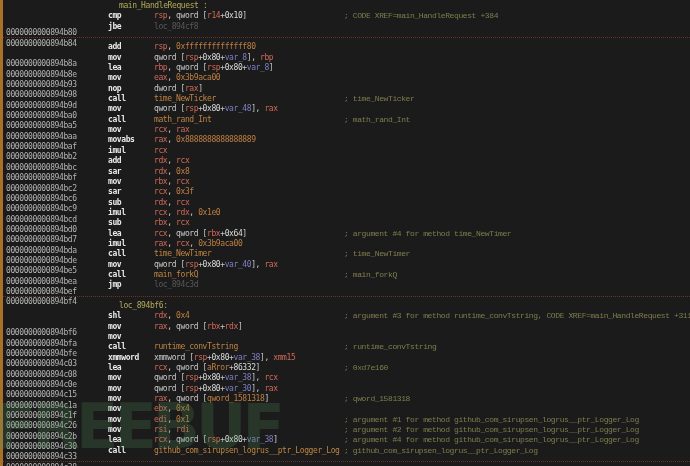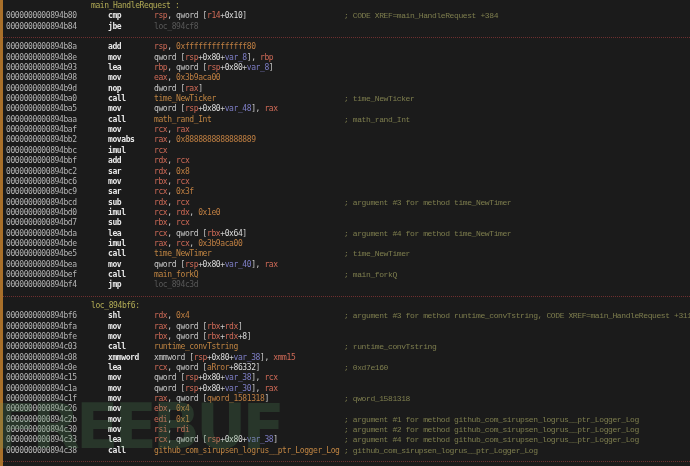--- a/index.html
+++ b/index.html
@@ -16,27 +16,27 @@
     position:absolute; left:0; top:0; bottom:0; width:3px;
     background:#a9702a;
   }
   .listing { position:absolute; left:3px; top:1px; right:0; }
   .row {
     display:grid;
     grid-template-columns:105px 46px 190px auto;
     height:10.35px; line-height:10.35px;
     white-space:pre;
   }
-  .addr { color:#b4b4b4; padding-left:3px; }
+  .addr { color:#b4b4b4; padding-left:3px;margin-top:17px; }
   .mn   { color:#e9e9e9; font-weight:bold; }
   .ops  { }
   .cmt  { color:#7e7e4e;font-family:Liberation Mono, monospace; }
   .label-row {
     height:10.35px; line-height:10.35px;
-    padding-left:88px; white-space:pre;
+    padding-left:116px; white-space:pre;
     color:#b2ab55;
   }
   .sep-row { height:10.35px; position:relative; }
   .sep-row::after {
     content:""; position:absolute; left:0; right:0; top:5px;
     border-top:1px dotted #6e2f2f;
   }
   .tk-t { color:#c9c9c9; }
   .tk-r { color:#cf6a57; }
   .tk-n { color:#bf7f42; }
@@ -71,34 +71,34 @@
       <div class="row"><span class="addr">0000000000894ba0</span><span class="mn">call</span><span class="ops"><span class="tk-f">time_NewTicker</span></span><span class="cmt">; time_NewTicker</span></div>
       <div class="row"><span class="addr">0000000000894ba5</span><span class="mn">mov</span><span class="ops"><span class="tk-t">qword [</span><span class="tk-r">rsp</span><span class="tk-t">+</span><span class="tk-w">0x80</span><span class="tk-t">+</span><span class="tk-v">var_48</span><span class="tk-t">], </span><span class="tk-r">rax</span></span><span class="cmt"></span></div>
       <div class="row"><span class="addr">0000000000894baa</span><span class="mn">call</span><span class="ops"><span class="tk-f">math_rand_Int</span></span><span class="cmt">; math_rand_Int</span></div>
       <div class="row"><span class="addr">0000000000894baf</span><span class="mn">mov</span><span class="ops"><span class="tk-r">rcx</span><span class="tk-t">, </span><span class="tk-r">rax</span></span><span class="cmt"></span></div>
       <div class="row"><span class="addr">0000000000894bb2</span><span class="mn">movabs</span><span class="ops"><span class="tk-r">rax</span><span class="tk-t">, </span><span class="tk-n">0x8888888888888889</span></span><span class="cmt"></span></div>
       <div class="row"><span class="addr">0000000000894bbc</span><span class="mn">imul</span><span class="ops"><span class="tk-r">rcx</span></span><span class="cmt"></span></div>
       <div class="row"><span class="addr">0000000000894bbf</span><span class="mn">add</span><span class="ops"><span class="tk-r">rdx</span><span class="tk-t">, </span><span class="tk-r">rcx</span></span><span class="cmt"></span></div>
       <div class="row"><span class="addr">0000000000894bc2</span><span class="mn">sar</span><span class="ops"><span class="tk-r">rdx</span><span class="tk-t">, </span><span class="tk-n">0x8</span></span><span class="cmt"></span></div>
       <div class="row"><span class="addr">0000000000894bc6</span><span class="mn">mov</span><span class="ops"><span class="tk-r">rbx</span><span class="tk-t">, </span><span class="tk-r">rcx</span></span><span class="cmt"></span></div>
       <div class="row"><span class="addr">0000000000894bc9</span><span class="mn">sar</span><span class="ops"><span class="tk-r">rcx</span><span class="tk-t">, </span><span class="tk-n">0x3f</span></span><span class="cmt"></span></div>
-      <div class="row"><span class="addr">0000000000894bcd</span><span class="mn">sub</span><span class="ops"><span class="tk-r">rdx</span><span class="tk-t">, </span><span class="tk-r">rcx</span></span><span class="cmt">; argument #3 for method time_NewTimer</span></div>
+      <div class="row"><span class="addr">0000000000894bcd</span><span class="mn">sub</span><span class="ops"><span class="tk-r">rdx</span><span class="tk-t">, </span><span class="tk-r">rcx</span></span></div>
       <div class="row"><span class="addr">0000000000894bd0</span><span class="mn">imul</span><span class="ops"><span class="tk-r">rcx</span><span class="tk-t">, </span><span class="tk-r">rdx</span><span class="tk-t">, </span><span class="tk-n">0x1e0</span></span><span class="cmt"></span></div>
       <div class="row"><span class="addr">0000000000894bd7</span><span class="mn">sub</span><span class="ops"><span class="tk-r">rbx</span><span class="tk-t">, </span><span class="tk-r">rcx</span></span><span class="cmt"></span></div>
       <div class="row"><span class="addr">0000000000894bda</span><span class="mn">lea</span><span class="ops"><span class="tk-r">rcx</span><span class="tk-t">, qword [</span><span class="tk-r">rbx</span><span class="tk-t">+</span><span class="tk-w">0x64</span><span class="tk-t">]</span></span><span class="cmt">; argument #4 for method time_NewTimer</span></div>
       <div class="row"><span class="addr">0000000000894bde</span><span class="mn">imul</span><span class="ops"><span class="tk-r">rax</span><span class="tk-t">, </span><span class="tk-r">rcx</span><span class="tk-t">, </span><span class="tk-n">0x3b9aca00</span></span><span class="cmt"></span></div>
       <div class="row"><span class="addr">0000000000894be5</span><span class="mn">call</span><span class="ops"><span class="tk-f">time_NewTimer</span></span><span class="cmt">; time_NewTimer</span></div>
       <div class="row"><span class="addr">0000000000894bea</span><span class="mn">mov</span><span class="ops"><span class="tk-t">qword [</span><span class="tk-r">rsp</span><span class="tk-t">+</span><span class="tk-w">0x80</span><span class="tk-t">+</span><span class="tk-v">var_40</span><span class="tk-t">], </span><span class="tk-r">rax</span></span><span class="cmt"></span></div>
       <div class="row"><span class="addr">0000000000894bef</span><span class="mn">call</span><span class="ops"><span class="tk-f">main_forkQ</span></span><span class="cmt">; main_forkQ</span></div>
       <div class="row"><span class="addr">0000000000894bf4</span><span class="mn">jmp</span><span class="ops"><span class="tk-d">loc_894c3d</span></span><span class="cmt"></span></div>
       <div class="sep-row"></div>
       <div class="label-row">loc_894bf6:</div>
       <div class="row"><span class="addr">0000000000894bf6</span><span class="mn">shl</span><span class="ops"><span class="tk-r">rdx</span><span class="tk-t">, </span><span class="tk-n">0x4</span></span><span class="cmt">; argument #3 for method runtime_convTstring, CODE XREF=main_HandleRequest +311</span></div>
       <div class="row"><span class="addr">0000000000894bfa</span><span class="mn">mov</span><span class="ops"><span class="tk-r">rax</span><span class="tk-t">, qword [</span><span class="tk-r">rbx</span><span class="tk-t">+</span><span class="tk-r">rdx</span><span class="tk-t">]</span></span><span class="cmt"></span></div>
-      <div class="row"><span class="addr">0000000000894bfe</span><span class="mn">mov</span><span class="ops"><span class="tk-r">rbx</span><span class="tk-t">, qword [</span><span class="tk-r">rbx</span><span class="tk-t">+</span><span class="tk-r">rdx</span><span class="tk-t">+</span><span class="tk-w">8</span><span class="tk-t">]</span></span><span class="cmt"></span></div>
+      <div class="row"><span class="addr">0000000000894bfe</span><span class="mn">mov</span><span class="cmt"></span></div>
       <div class="row"><span class="addr">0000000000894c03</span><span class="mn">call</span><span class="ops"><span class="tk-f">runtime_convTstring</span></span><span class="cmt">; runtime_convTstring</span></div>
       <div class="row"><span class="addr">0000000000894c08</span><span class="mn">xmmword</span><span class="ops"><span class="tk-t">xmmword [</span><span class="tk-r">rsp</span><span class="tk-t">+</span><span class="tk-w">0x80</span><span class="tk-t">+</span><span class="tk-v">var_38</span><span class="tk-t">], </span><span class="tk-r">xmm15</span></span><span class="cmt"></span></div>
       <div class="row"><span class="addr">0000000000894c0e</span><span class="mn">lea</span><span class="ops"><span class="tk-r">rcx</span><span class="tk-t">, qword [</span><span class="tk-n">aRror</span><span class="tk-t">+</span><span class="tk-w">86332</span><span class="tk-t">]</span></span><span class="cmt">; 0xd7e160</span></div>
       <div class="row"><span class="addr">0000000000894c15</span><span class="mn">mov</span><span class="ops"><span class="tk-t">qword [</span><span class="tk-r">rsp</span><span class="tk-t">+</span><span class="tk-w">0x80</span><span class="tk-t">+</span><span class="tk-v">var_38</span><span class="tk-t">], </span><span class="tk-r">rcx</span></span><span class="cmt"></span></div>
       <div class="row"><span class="addr">0000000000894c1a</span><span class="mn">mov</span><span class="ops"><span class="tk-t">qword [</span><span class="tk-r">rsp</span><span class="tk-t">+</span><span class="tk-w">0x80</span><span class="tk-t">+</span><span class="tk-v">var_30</span><span class="tk-t">], </span><span class="tk-r">rax</span></span><span class="cmt"></span></div>
       <div class="row"><span class="addr">0000000000894c1f</span><span class="mn">mov</span><span class="ops"><span class="tk-r">rax</span><span class="tk-t">, qword [</span><span class="tk-n">qword_1581318</span><span class="tk-t">]</span></span><span class="cmt">; qword_1581318</span></div>
       <div class="row"><span class="addr">0000000000894c26</span><span class="mn">mov</span><span class="ops"><span class="tk-r">ebx</span><span class="tk-t">, </span><span class="tk-n">0x4</span></span><span class="cmt"></span></div>
       <div class="row"><span class="addr">0000000000894c2b</span><span class="mn">mov</span><span class="ops"><span class="tk-r">edi</span><span class="tk-t">, </span><span class="tk-n">0x1</span></span><span class="cmt">; argument #1 for method github_com_sirupsen_logrus__ptr_Logger_Log</span></div>
       <div class="row"><span class="addr">0000000000894c30</span><span class="mn">mov</span><span class="ops"><span class="tk-r">rsi</span><span class="tk-t">, </span><span class="tk-r">rdi</span></span><span class="cmt">; argument #2 for method github_com_sirupsen_logrus__ptr_Logger_Log</span></div>
       <div class="row"><span class="addr">0000000000894c33</span><span class="mn">lea</span><span class="ops"><span class="tk-r">rcx</span><span class="tk-t">, qword [</span><span class="tk-r">rsp</span><span class="tk-t">+</span><span class="tk-w">0x80</span><span class="tk-t">+</span><span class="tk-v">var_38</span><span class="tk-t">]</span></span><span class="cmt">; argument #4 for method github_com_sirupsen_logrus__ptr_Logger_Log</span></div>

